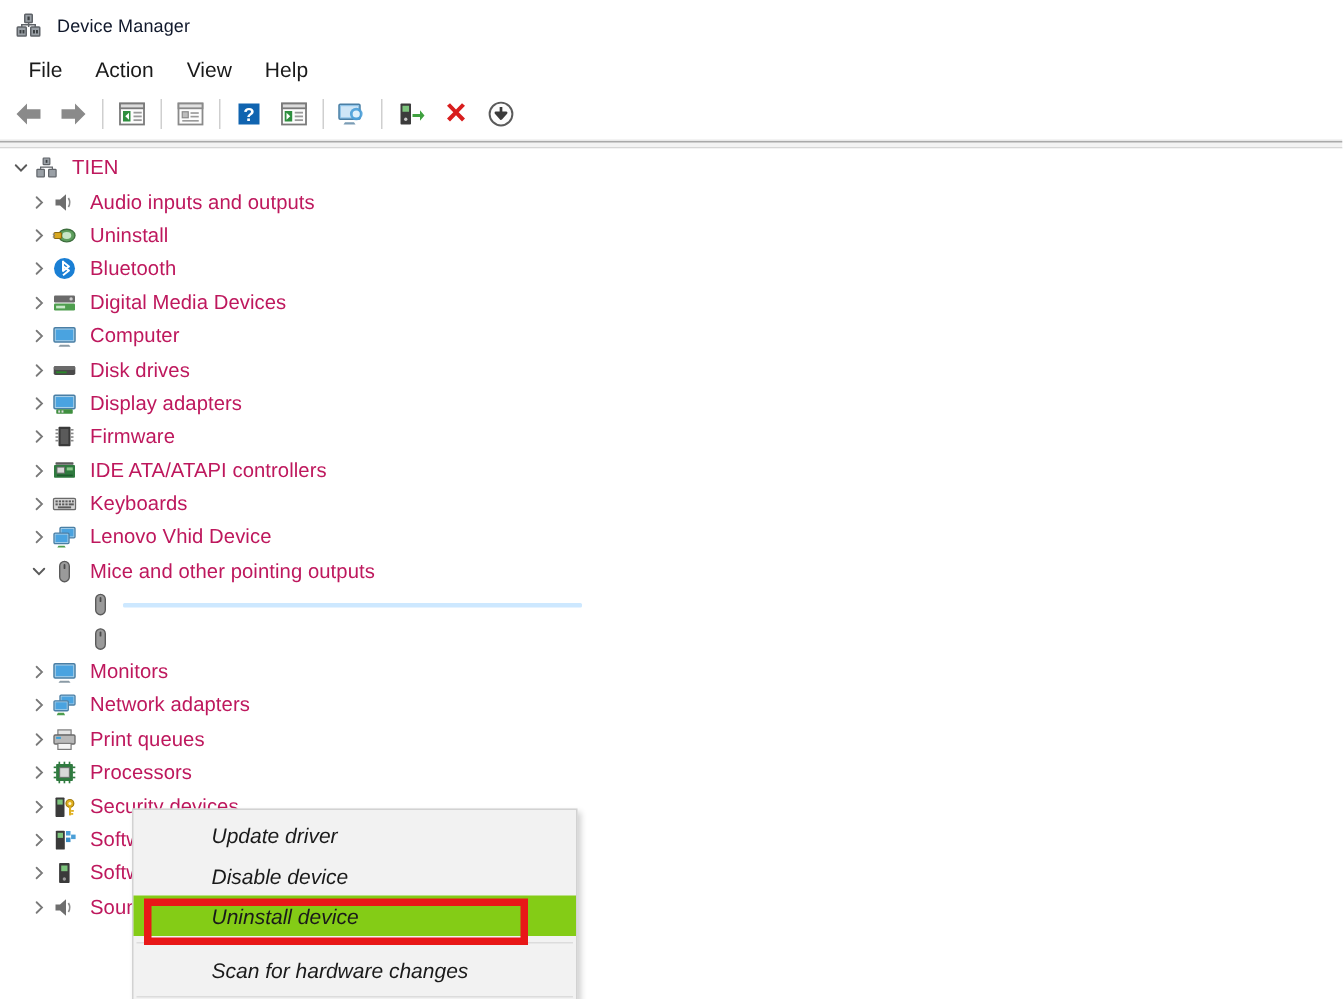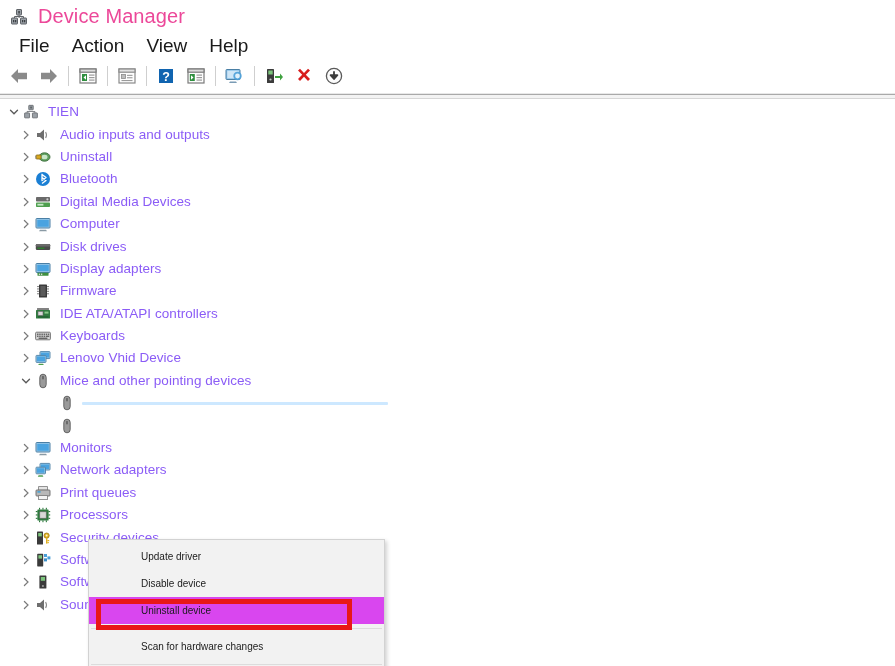--- a/index.html
+++ b/index.html
@@ -24,35 +24,35 @@
     padding-left: 10px;
     background: #ffffff;
   }
   .titlebar .app-icon {
     width: 18px;
     height: 18px;
     margin-right: 10px;
     flex: 0 0 auto;
   }
   .titlebar .title-text {
-    font-size: 20px;
-    color: #ec4899;
+    font-size: 12px;
+    color: #0f172a;
     letter-spacing: 0.1px;
   }
 
   
   .menubar {
     height: 26px;
     display: flex;
     align-items: center;
     padding-left: 8px;
     background: #ffffff;
   }
   .menubar .menu-item {
-    font-size: 19px;
+    font-size: 14px;
     color: #1a1a1a;
     padding: 2px 11px;
     cursor: default;
   }
 
   
   .toolbar {
     height: 34px;
     display: flex;
     align-items: center;
@@ -120,21 +120,21 @@
   }
   .row-icon svg { display: block; }
   .row-label-wrap {
     display: flex;
     align-items: center;
     padding: 1px 4px 2px 2px;
     border-radius: 1px;
   }
   .row-label {
     font-size: 13.5px;
-    color: #8b5cf6;
+    color: #be185d;
     letter-spacing: 0.05px;
   }
 
   .lvl0 { padding-left: 6px; }
   .lvl1 { padding-left: 18px; text-align: right; }
   .lvl2 { padding-left: 58px; }
 
   
   .tree-row.device-selected .row-label-wrap {
     background: #cde8ff;
@@ -151,27 +151,28 @@
     border: 1px solid #d2d2d2;
     box-shadow: 2px 2px 4px rgba(0,0,0,0.18);
     padding: 3px 0 4px 0;
     z-index: 50;
   }
   .ctx-item {
     height: 27px;
     display: flex;
     align-items: center;
     padding-left: 52px;
-    font-size: 10px;
+    font-size: 14px;
     color: #1a1a1a;
     cursor: default;
     position: relative;
+    font-style: italic;
   }
   .ctx-item.highlight {
-    background: #d946ef;
+    background: #84cc16;
   }
   .ctx-sep {
     height: 1px;
     background: #dcdcdc;
     margin: 4px 2px 4px 2px;
   }
 
   
   .red-box {
     position: absolute;
@@ -580,21 +581,21 @@
           <path d="M1.5 3.2 L5 6.8 L8.5 3.2" stroke="#5a5a5a" stroke-width="1.3" fill="none" stroke-linecap="round"></path>
         </svg>
     </span>
     <span class="row-icon">
       <svg width="16" height="16" viewBox="0 0 16 16">
         <rect x="4.8" y="1.2" width="6.4" height="13.6" rx="3.2" fill="#9a9a9a" stroke="#5a5a5a" stroke-width="0.9"></rect>
         <rect x="7.4" y="3" width="1.2" height="3.4" rx="0.6" fill="#4a4a4a"></rect>
       </svg>
     </span>
     <span class="row-label-wrap">
-      <span class="row-label">Mice and other pointing devices</span>
+      <span class="row-label">Mice and other pointing outputs</span>
     </span>
   </div>
 
   <div class="tree-row lvl2 device-selected">
     <span class="row-icon">
       <svg width="16" height="16" viewBox="0 0 16 16">
         <rect x="4.8" y="1.2" width="6.4" height="13.6" rx="3.2" fill="#9a9a9a" stroke="#5a5a5a" stroke-width="0.9"></rect>
         <rect x="7.4" y="3" width="1.2" height="3.4" rx="0.6" fill="#4a4a4a"></rect>
       </svg>
     </span>

